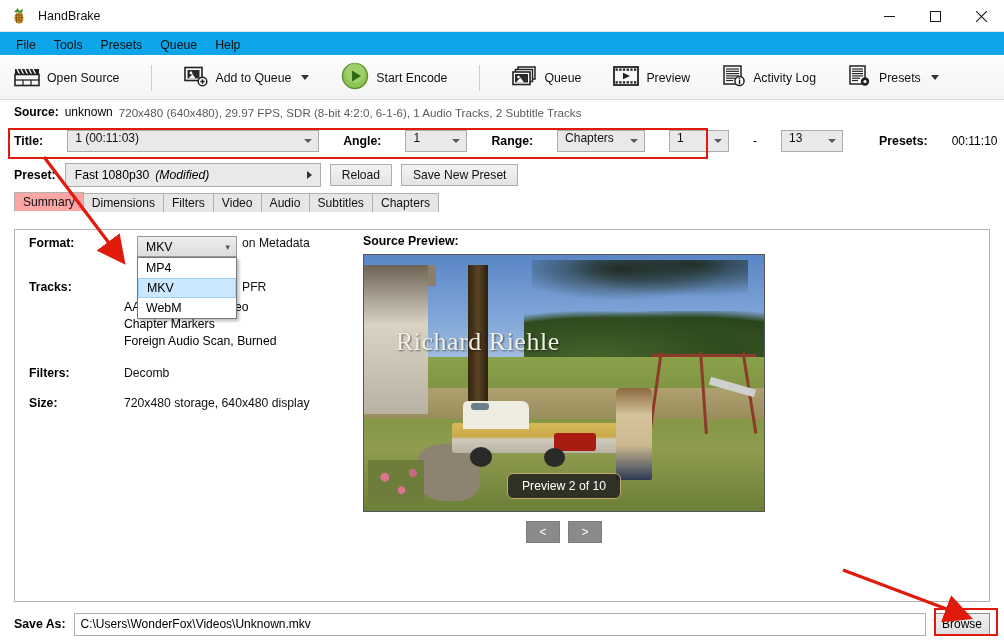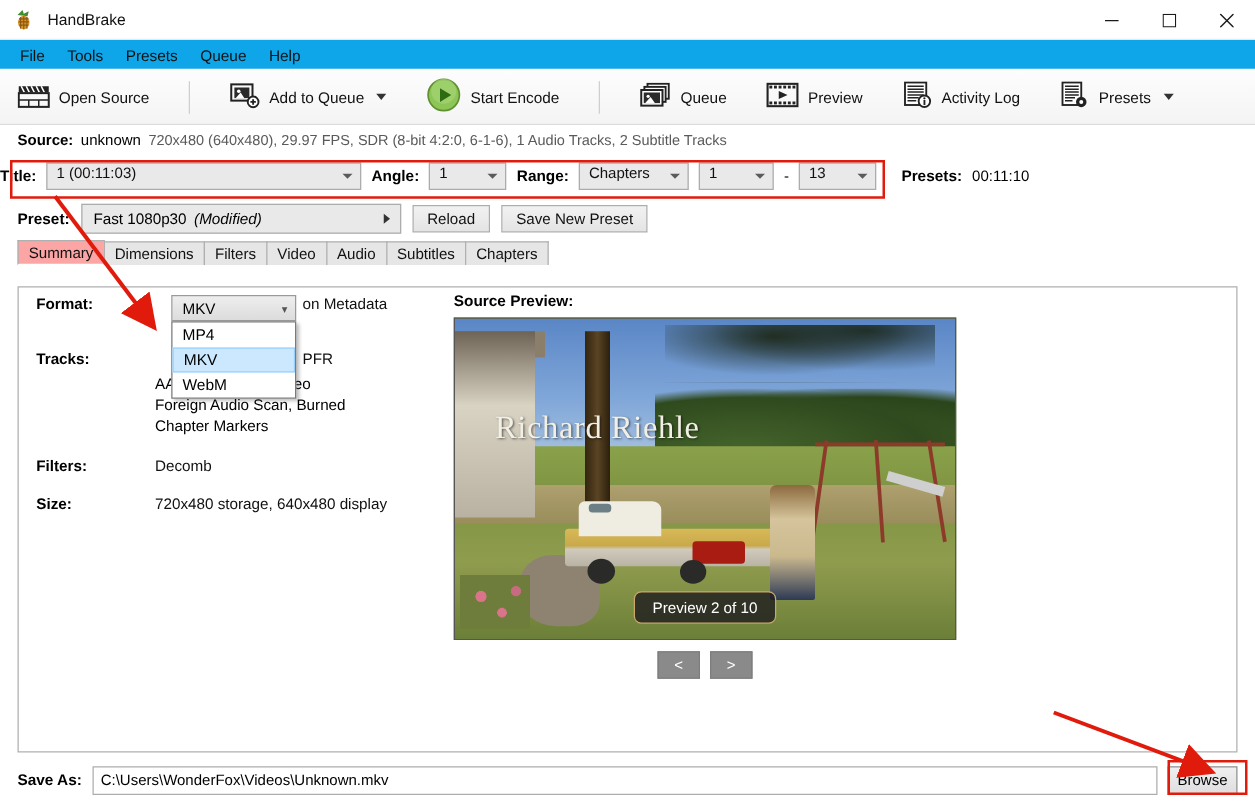--- a/index.html
+++ b/index.html
@@ -41,21 +41,21 @@
   .tsep{ width:1px; height:26px; background:#cfcfcf; margin:0 8px; }
   .caret{ width:0;height:0;border-left:4px solid transparent;border-right:4px solid transparent;
           border-top:5px solid #333; margin-left:3px;}
 
   
   .source-row{ height:24px; display:flex; align-items:center; padding-left:14px; gap:6px; }
   .bold{ font-weight:bold; }
   .src-detail{ color:#5a5a5a; font-size:11.6px; }
 
   
-  .tr-row{ height:34px; display:flex; align-items:center; gap:8px; position:relative; }
+  .tr-row{ height:34px; display:flex; align-items:center; padding-left:14px; gap:24px; position:relative; }
   .lbl-b{ font-weight:bold; font-size:12.3px; }
 
   .combo{
     height:22px; background:#e9e9e9; border:1px solid #acacac;
     display:flex; align-items:flex-start; padding-left:7px; position:relative;
     font-size:12px; color:#111;
   }
   .combo .arw{ position:absolute; right:6px; top:50%; transform:translateY(-50%);
                width:0;height:0;border-left:4px solid transparent;border-right:4px solid transparent;
                border-top:4px solid #5b5b5b; }
@@ -423,22 +423,22 @@
       <div class="sval" style="margin-left:118px;">on Metadata</div>
     </div>
 
     <div class="srow" style="margin-top:24px;">
       <div class="skey">Tracks:</div>
       <div class="sval" style="margin-left:118px;">PFR</div>
     </div>
 
     <div class="sublines" style="margin-left:95px; margin-top:6px;">
       <div>AAC (avcodec), Stereo</div>
+      <div>Chapter Markers</div>
       <div>Foreign Audio Scan, Burned</div>
-      <div>Chapter Markers</div>
     </div>
 
     <div class="srow" style="margin-top:18px;">
       <div class="skey">Filters:</div>
       <div class="sval">Decomb</div>
     </div>
 
     <div class="srow" style="margin-top:16px;">
       <div class="skey">Size:</div>
       <div class="sval">720x480 storage, 640x480 display</div>

